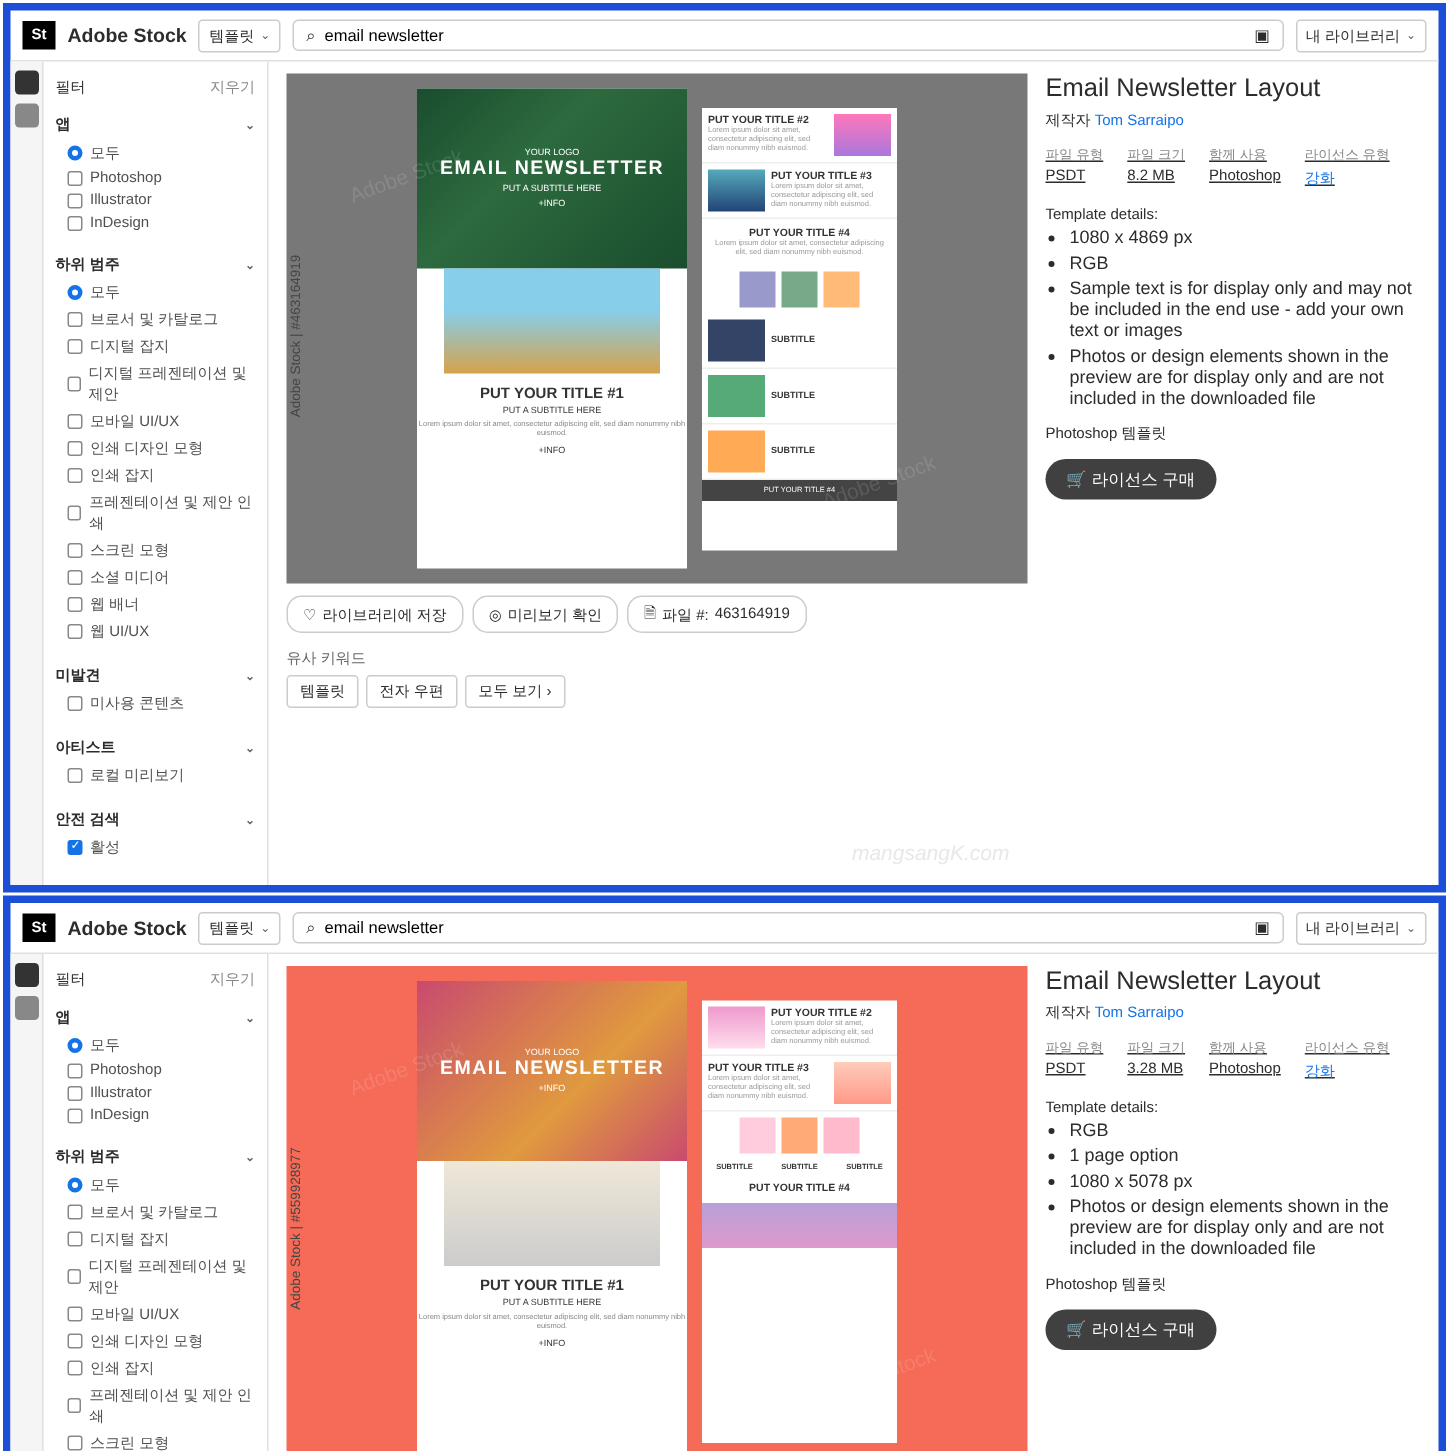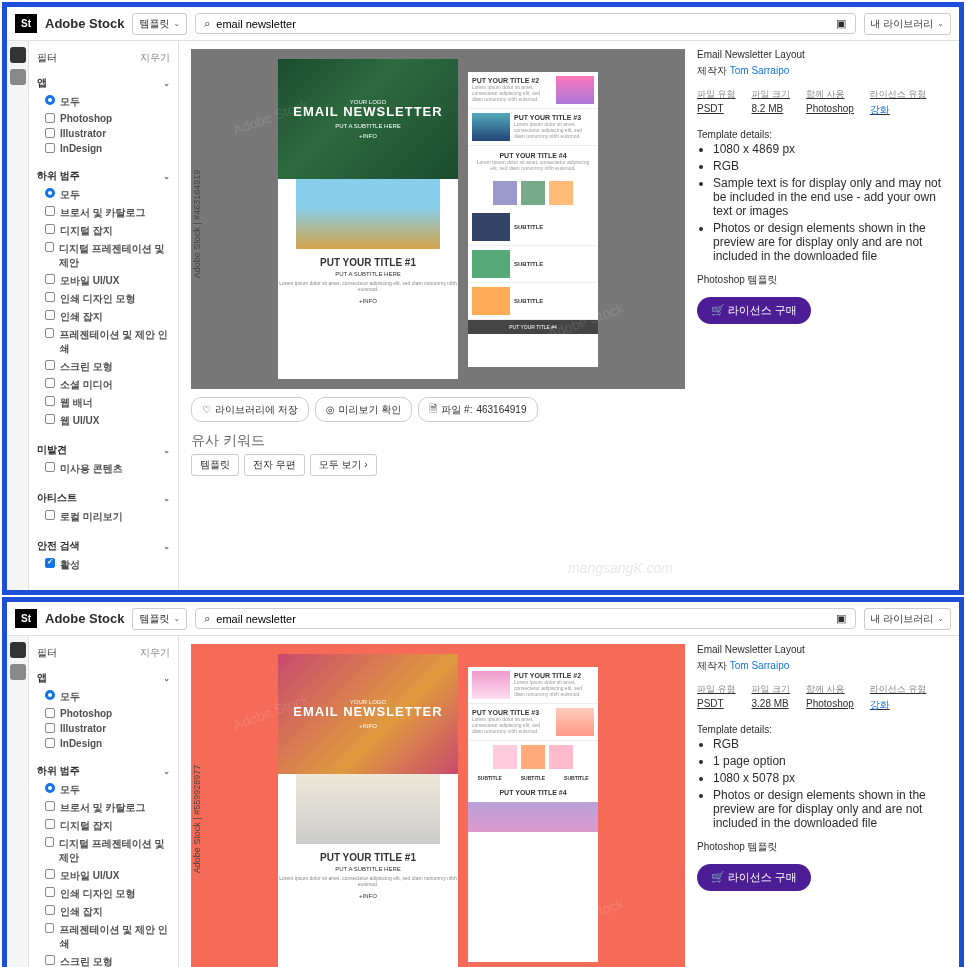--- a/index.html
+++ b/index.html
@@ -11,21 +11,21 @@
 .dd { border: 1px solid #ccc; padding: 3px 6px; font-size: 10px; border-radius: 3px; display: flex; align-items: center; gap: 4px; }
 .search { flex: 1; border: 1px solid #ccc; border-radius: 4px; display: flex; align-items: center; padding: 3px 8px; gap: 6px; }
 .search input { border: none; outline: none; flex: 1; font-size: 11px; }
 .body { display: flex; min-height: 420px; }
 .sb-outer { width: 22px; background: #f5f5f5; border-right: 1px solid #e0e0e0; display: flex; flex-direction: column; align-items: center; padding-top: 6px; gap: 6px; }
 .sb-outer .ico { width: 16px; height: 16px; background: #333; border-radius: 3px; }
 .sidebar { width: 150px; border-right: 1px solid #e0e0e0; padding: 6px 8px; font-size: 10px; }
 .sh { display: flex; justify-content: space-between; padding: 4px 0; margin-bottom: 4px; }
 .grp { margin-bottom: 10px; }
 .grp-h { font-weight: bold; display: flex; justify-content: space-between; align-items: center; padding: 3px 0; cursor: pointer; }
-.opt { display: flex; align-items: flex-start; gap: 5px; padding: 2px 0 2px 8px; color: #505050; font-weight: bold; }
+.opt { display: flex; align-items: center; gap: 5px; padding: 2px 0 2px 8px; color: #505050; }
 .opt .rad { width: 10px; height: 10px; border-radius: 50%; border: 1px solid #888; }
 .opt .rad.on { border: 3px solid #1473e6; }
 .opt .chk { width: 10px; height: 10px; border: 1px solid #888; border-radius: 2px; }
 .opt .chk.on { background: #1473e6; border-color: #1473e6; position: relative; }
 .opt .chk.on::after { content: "✓"; color: #fff; font-size: 8px; position: absolute; top: -2px; left: 1px; }
 .main { flex: 1; padding: 8px 12px; display: flex; gap: 12px; }
 .preview { flex: 1; }
 .pv-box { width: 100%; height: 340px; display: flex; justify-content: center; align-items: center; gap: 10px; position: relative; }
 .pv-box.gray { background: #787878; }
 .pv-box.coral { background: #f56b58; }
@@ -44,36 +44,36 @@
 .img1.desert { background: linear-gradient(#87ceeb 40%,#d4a34a); }
 .img1.model { background: linear-gradient(#efe8d8,#ccc); }
 .card .t1 { font-weight: 800; font-size: 10px; }
 .row-s { display: flex; gap: 4px; padding: 4px; align-items: center; border-bottom: 1px solid #eee; }
 .row-s .thumb { width: 38px; height: 28px; }
 .row-s .tx { flex: 1; font-size: 6px; }
 .strip { display: flex; gap: 4px; padding: 4px; justify-content: center; }
 .strip .th { width: 24px; height: 24px; }
 .actions { display: flex; gap: 6px; margin-top: 8px; font-size: 10px; }
 .abtn { border: 1px solid #ccc; border-radius: 10px; padding: 3px 10px; display: flex; align-items: center; gap: 4px; cursor: pointer; }
-.kw-h { font-size: 14px; color: #666; margin: 10px 0 4px; }
+.kw-h { font-size: 10px; color: #666; margin: 10px 0 4px; }
 .tags { display: flex; gap: 5px; flex-wrap: wrap; }
 .tag { border: 1px solid #ccc; border-radius: 3px; padding: 3px 8px; font-size: 10px; cursor: pointer; }
 .details { width: 250px; font-size: 11px; }
-.details .ttl { font-size: 10px; margin-bottom: 4px; }
+.details .ttl { font-size: 17px; margin-bottom: 4px; }
 .details .auth { font-size: 10px; margin-bottom: 10px; }
 .details .auth a { color: #1473e6; text-decoration: none; }
 .meta { display: flex; gap: 16px; font-size: 10px; margin-bottom: 12px; text-decoration: underline; }
 .meta .mc { display: flex; flex-direction: column; gap: 2px; }
 .meta .ml { color: #888; font-size: 9px; }
 .meta .mv.link { color: #1473e6; }
 .td { font-size: 10px; margin-bottom: 2px; }
 .bul { padding-left: 16px; font-size: 12px; margin-bottom: 10px; }
 .bul li { margin-bottom: 3px; }
 .ps { font-size: 10px; margin-bottom: 10px; }
-.buy { background: #4c1d95; color: #fff; border: none; border-radius: 14px; padding: 6px 14px; font-size: 11px; cursor: pointer; }
+.buy { background: #404040; color: #fff; border: none; border-radius: 14px; padding: 6px 14px; font-size: 11px; cursor: pointer; }
 .chev { font-size: 8px; color: #666; }
 .wm-site { position: absolute; right: 12px; bottom: 6px; font-size: 14px; color: #e8e8e8; font-style: italic; }
 </style>
 </head>
 <body>
 
 <div class="panel">
   <div class="topbar">
     <span class="logo">St</span>
     <span class="brand">Adobe Stock</span>

